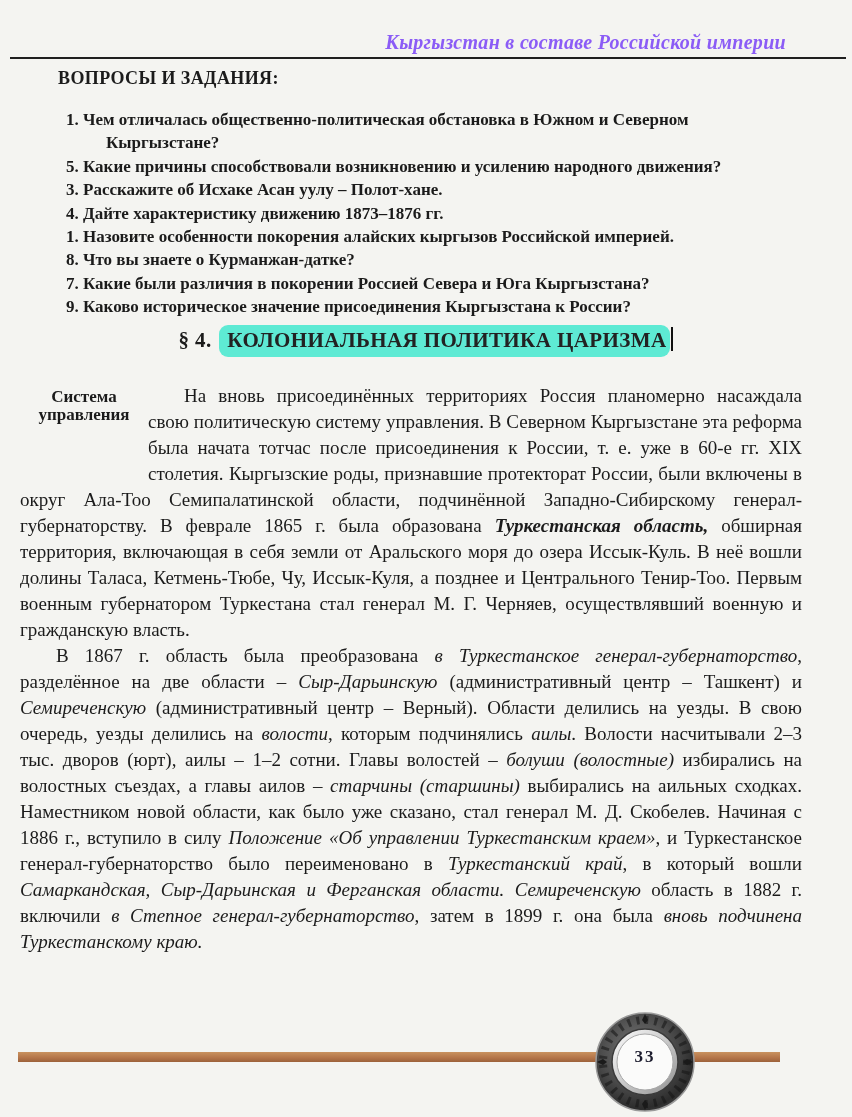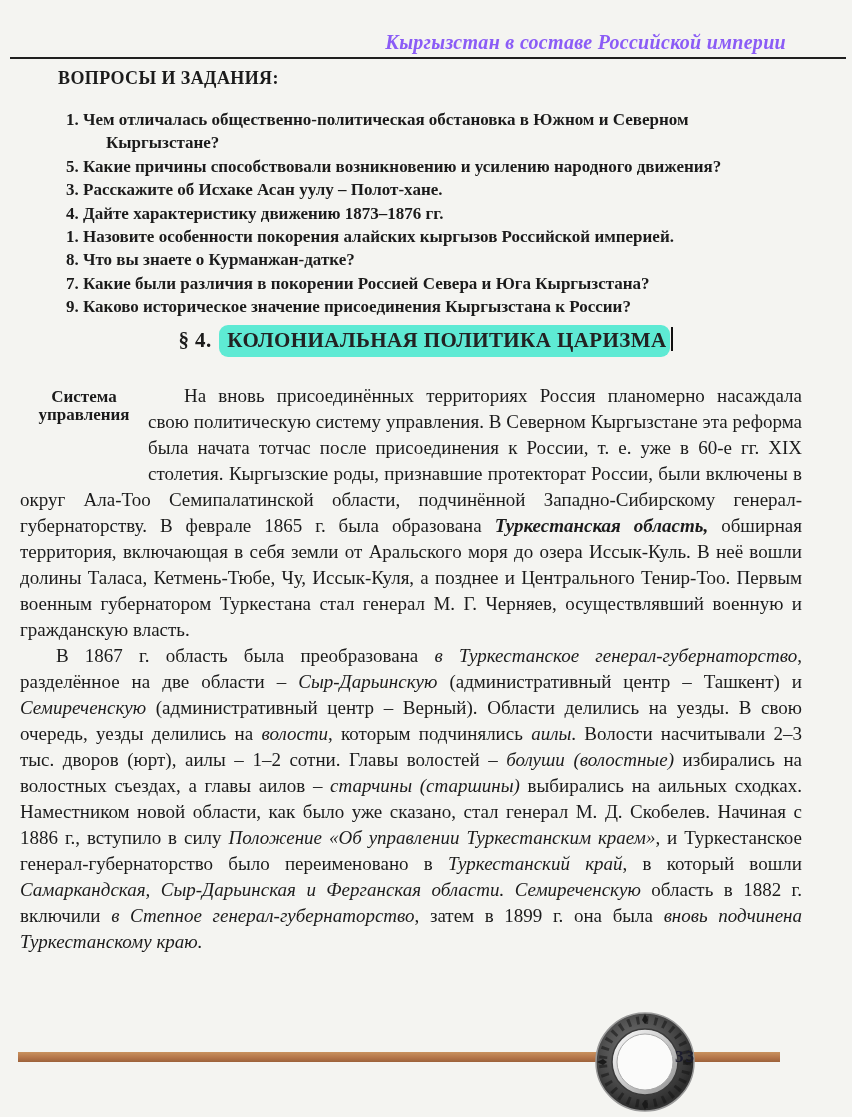--- a/index.html
+++ b/index.html
@@ -42,21 +42,21 @@
   .para .i{font-style:italic;margin-top:44px;}
   .para .bi{font-style:italic;font-weight:bold;font-family:Liberation Serif, serif;}
   
   .footer-bar{
     position:absolute;left:18px;top:1052px;width:762px;height:10px;
     background:linear-gradient(#c9925f,#b5764a 55%,#9c623a);
   }
   .emblem{position:absolute;left:594px;top:1011px;width:102px;height:102px;}
   .emblem svg{display:block;}
   .emblem .num{
-    position:absolute;left:0;top:36px;width:102px;text-align:right;
+    position:absolute;left:0;top:36px;width:102px;text-align:center;
     font-size:17px;font-weight:bold;color:#1d1d2e;letter-spacing:2px;
   }
 </style>
 </head>
 <body>
 
 <div class="page">
 
   <div class="running-head">Кыргызстан в составе Российской империи</div>
   <div class="header-rule"></div>

